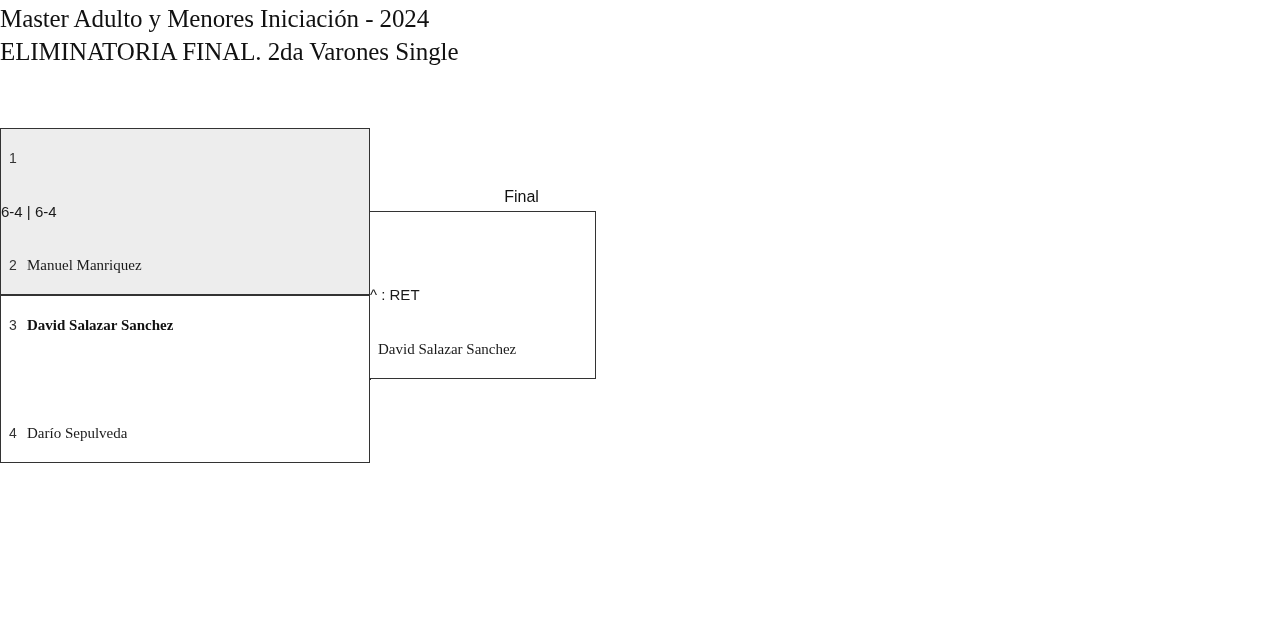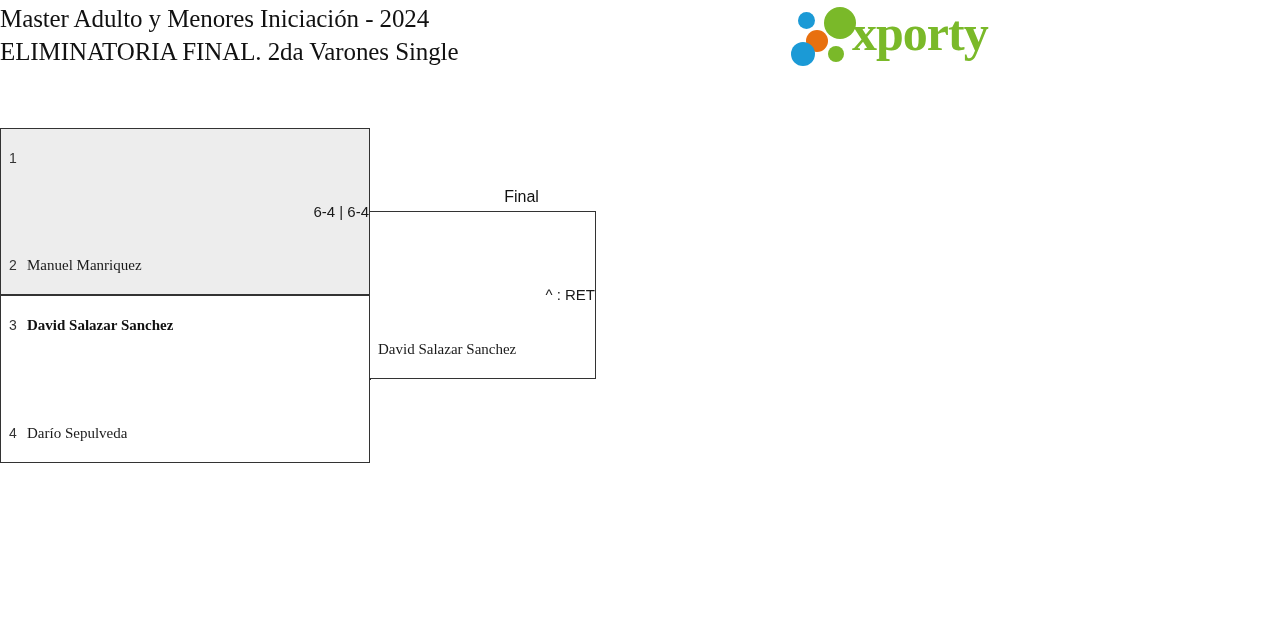--- a/index.html
+++ b/index.html
@@ -137,21 +137,21 @@
   }
 
   .player-name.winner { font-weight: 700; color: #111111; }
 
   .match-score {
     position: absolute;
     left: 0px;
     width: 100%;
     top: 50%;
     transform: translateY(-50%);
-    text-align: right;
+    text-align: left;
     font-size: 15px;
     line-height: 20px;
     color: #1a1a1a;
   }
 
   
   #match-sf-1 { left: 0px; top: 38px;  width: 370px; height: 167px; }
   #match-sf-2 { left: 0px; top: 205px; width: 370px; height: 168px; }
 
   
@@ -171,30 +171,20 @@
   #connector-sf2 { left: 369px; top: 289px; width: 2px; }
 </style>
 </head>
 <body>
 
 <div id="header">
 
   <div id="tournament-title">Master Adulto y Menores Iniciación - 2024
 ELIMINATORIA FINAL. 2da Varones Single</div>
 
-  <div id="brand-logo">
-    <div id="logo-dots">
-      <span class="logo-dot dot-blue-small" style="background:#1b9ad6;"></span>
-      <span class="logo-dot dot-orange" style="background:#e8700f;"></span>
-      <span class="logo-dot dot-green-big" style="background:#7ab929;"></span>
-      <span class="logo-dot dot-blue-big" style="background:#1b9ad6;"></span>
-      <span class="logo-dot dot-green-small" style="background:#7ab929;"></span>
-    </div>
-    <div id="logo-wordmark" style="color:#7ab929;">xporty</div>
-  </div>
 
 </div>
 
 <div id="round-headers">
   <div class="round-header" id="round-header-0">Semifinales</div>
   <div class="round-header" id="round-header-1">Final</div>
 </div>
 
 <div id="bracket">
 

